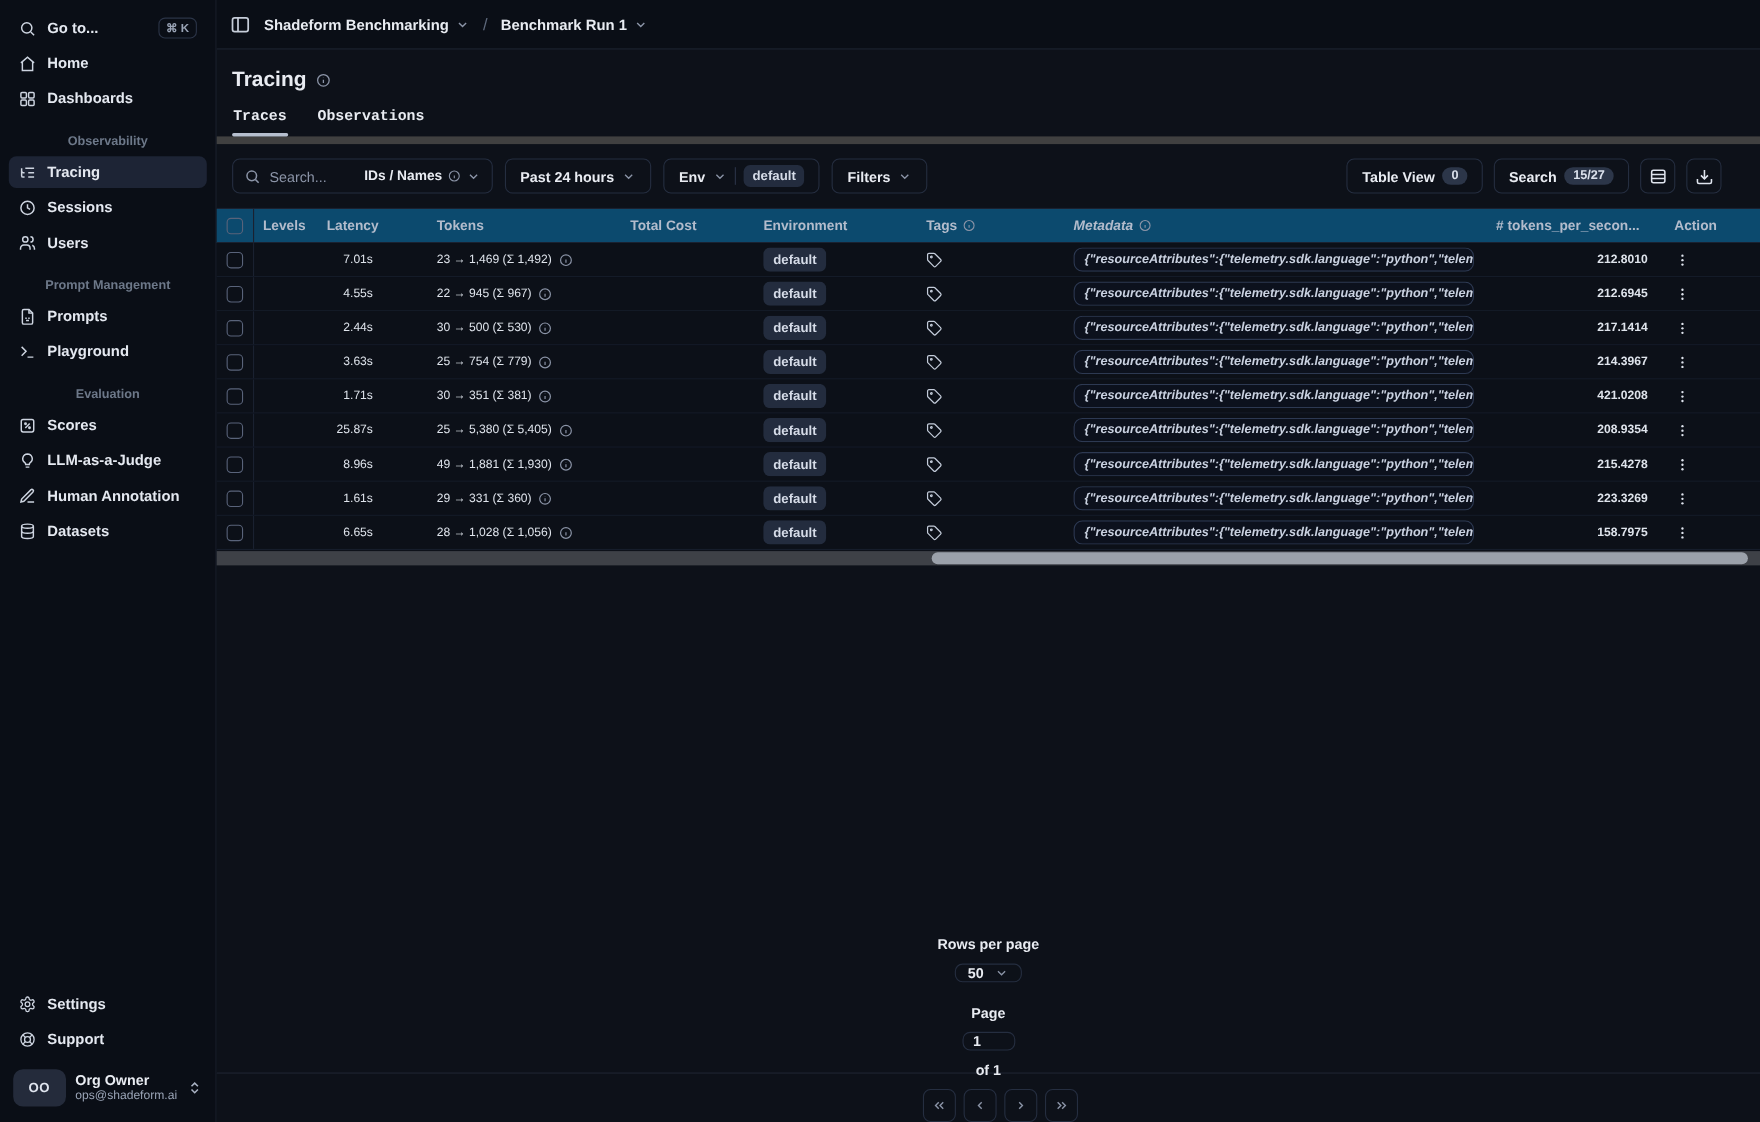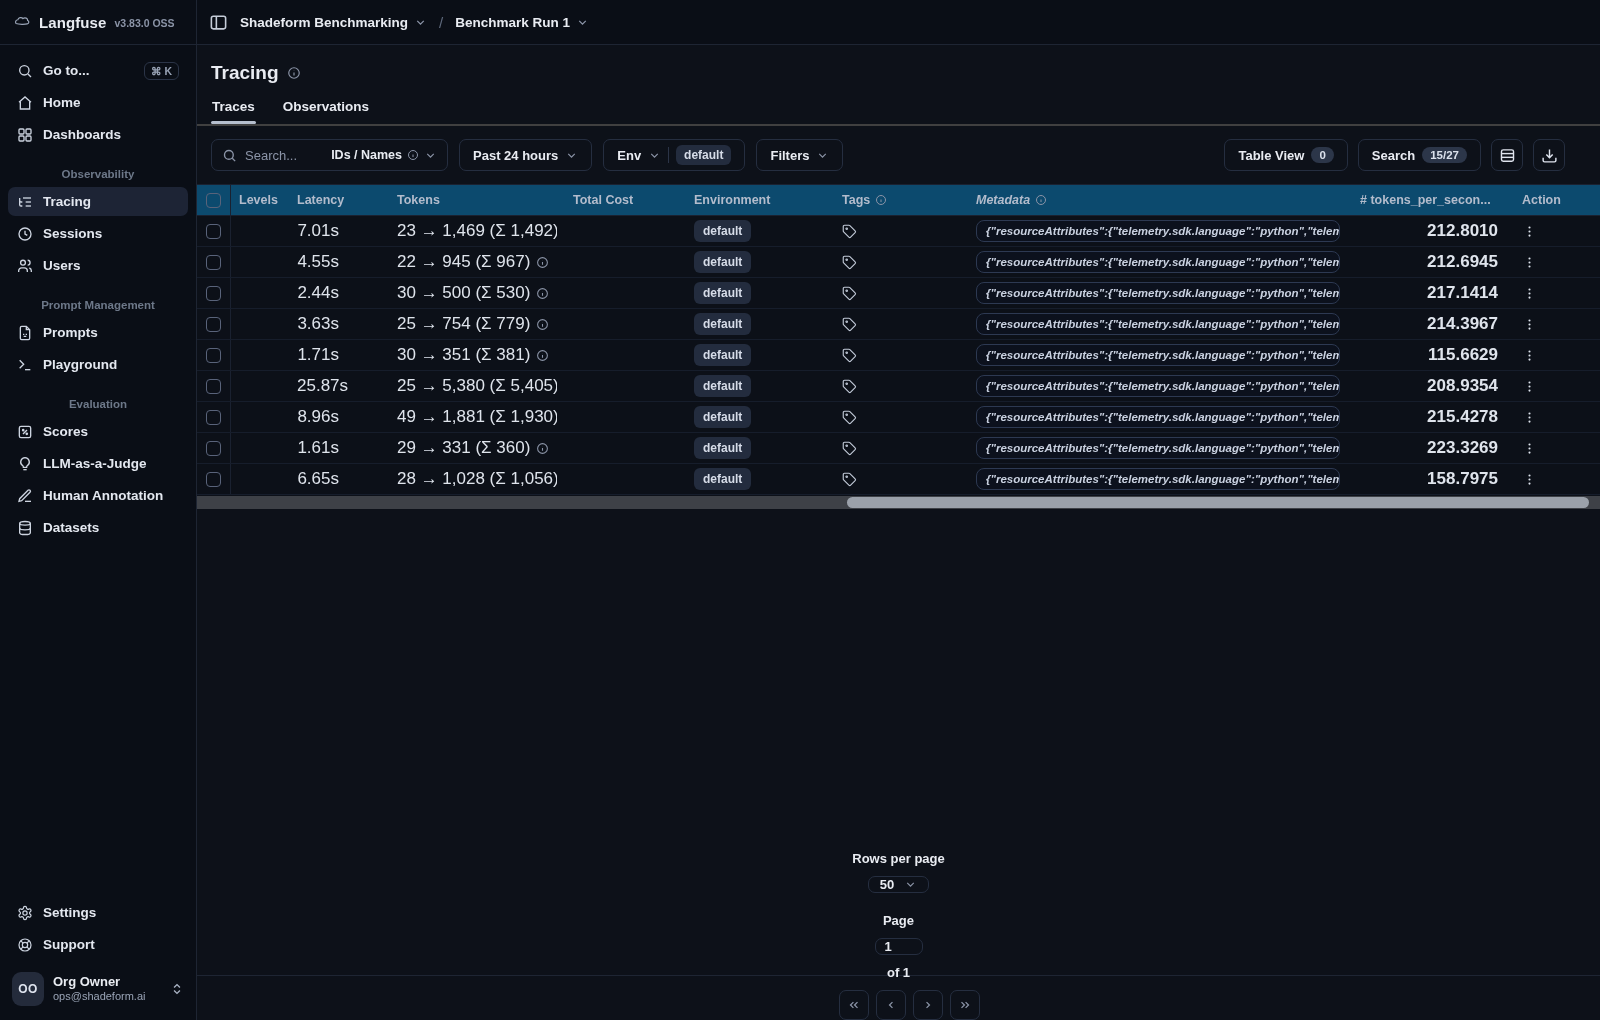--- a/index.html
+++ b/index.html
@@ -47,21 +47,21 @@
     border:1px solid #2b3447; border-radius:6px;
     font-size:10.5px; font-weight:600; color:#9aa4b6;
     padding:2px 6px 2px;
   }
   .sidebar-spacer { flex:1; }
   .user-row {
     display:flex; align-items:center; gap:9px;
     padding:10px 12px 14px;
   }
   .avatar {
-    width:32px; height:34px; border-radius:9px;
+    width:48px; height:34px; border-radius:9px;
     background:#242b3b; color:#dfe4ee;
     display:flex; align-items:center; justify-content:center;
     font-size:12px; font-weight:700; letter-spacing:.5px;
   }
   .user-name { font-size:13px; font-weight:700; line-height:1.15; }
   .user-email { font-size:11px; color:#9aa4b6; line-height:1.2; }
   .user-chevrons { margin-left:auto; color:#aab3c4; }
 
   
   .main { flex:1; min-width:0; display:flex; flex-direction:column; background:#0d1119; }
@@ -74,21 +74,21 @@
   }
   .icon-btn-plain { color:#c6cdd9; cursor:pointer; display:flex; align-items:center; }
   .crumb { display:flex; align-items:center; gap:6px; font-size:13.5px; font-weight:600; cursor:pointer; }
   .crumb .chev { color:#8b94a7; }
   .crumb-sep { color:#5f6a7d; font-size:15px; }
 
   .page-title-row { display:flex; align-items:center; gap:8px; padding:17px 14px 8px; }
   .page-title { font-size:19px; font-weight:700; }
   .muted-ico { color:#8b94a7; display:flex; }
 
-  .tabs-row { display:flex; gap:26px; padding:0 14px; border-bottom:2px solid #404040; }
+  .tabs-row { display:flex; gap:26px; padding:0 14px; border-bottom:7px solid #404040;font-family:Liberation Mono, monospace; }
   .tab { position:relative; padding:7px 1px 10px; font-size:13.5px; font-weight:600; color:#e9ecf2; cursor:pointer; }
   .tab.active::after {
     content:""; position:absolute; left:0; right:0; bottom:0;
     height:3px; border-radius:3px; background:#b6bfce;
   }
 
   .filter-bar { display:flex; align-items:center; gap:11px; padding:13px 35px 13px 14px; }
   .search-box {
     display:flex; align-items:center; gap:8px;
     width:237px; height:32px;
@@ -139,21 +139,21 @@
   .c-tokens { width:168px; min-width:168px; display:flex; align-items:center; gap:6px; }
   .c-cost { width:125px; min-width:125px; }
   .c-env { width:148px; min-width:148px; padding-left:12px; }
   .c-tags { width:136px; min-width:136px; padding-left:12px; display:flex; align-items:center; }
   .c-meta { flex:1; min-width:0;font-style:italic; }
   .c-tps { width:158px; min-width:158px; padding-left:12px; font-weight:600; }
   .c-action { width:94px; min-width:94px; padding-left:16px; display:flex; align-items:center; }
   .checkbox {
     width:15px; height:15px; border:1.5px solid #59637a; border-radius:4px; background:transparent; cursor:pointer;
   }
-  .row-text { font-size:17px; color:#dfe4ec;text-align:right; }
+  .row-text { font-size:11px; color:#dfe4ec;text-align:right; }
   .env-badge {
     display:inline-block; background:#232c3e; border-radius:6px;
     font-size:12px; font-weight:600; color:#d6dce8; padding:4px 9px;
   }
   .meta-chip {
     display:block; max-width:372px;
     border:1px solid #2d3952; border-radius:8px;
     background:#0c111d;
     font-size:11.5px; font-weight:600; color:#c9d1e0;
     padding:4px 9px;
@@ -199,29 +199,20 @@
     border:1px solid #252e40; border-radius:7px;
     display:flex; align-items:center; justify-content:center;
     color:#8b94a7; cursor:pointer;
   }
   .gap-lg { width:22px; }
 </style>
 </head>
 <body>
 
 <aside class="sidebar">
-  <div class="logo-row">
-    <span class="muted-ico">
-      <svg width="18" height="18" viewBox="0 0 24 24" fill="none" stroke="#9aa4b6" stroke-width="1.6">
-        <path d="M4 14c-1.5-2 0-5 2.5-5 .5-3 5-4 6.8-1.6C16 5.5 20 7 19.5 10c2.3.7 2 4-.5 4.5-3 .8-11 .8-15-.5z"></path>
-      </svg>
-    </span>
-    <span class="brand-name">Langfuse</span>
-    <span class="brand-version">v3.83.0 OSS</span>
-  </div>
 
   <nav class="nav">
     <div class="nav-item">
       <span class="ico">
         <svg width="16" height="16" viewBox="0 0 24 24" fill="none" stroke="currentColor" stroke-width="2">
             <circle cx="11" cy="11" r="7"></circle>
             <line x1="16.5" y1="16.5" x2="21" y2="21"></line>
           </svg>
       </span>
       <span>Go to...</span>
@@ -747,21 +738,21 @@
       <span class="tag-ico">
         <svg width="15" height="15" viewBox="0 0 24 24" fill="none" stroke="currentColor" stroke-width="1.8">
                 <path d="M12.6 2.6 21 11a2 2 0 0 1 0 2.8l-7.2 7.2a2 2 0 0 1-2.8 0L2.6 12.6A2 2 0 0 1 2 11.2V4a2 2 0 0 1 2-2h7.2c.5 0 1 .2 1.4.6z"></path>
                 <circle cx="7.5" cy="7.5" r="1.2"></circle>
               </svg>
       </span>
     </div>
     <div class="cell c-meta" style="padding-left:10px;">
       <span class="meta-chip">{"resourceAttributes":{"telemetry.sdk.language":"python","telemetry...</span>
     </div>
-    <div class="cell c-tps row-text">115.6629</div>
+    <div class="cell c-tps row-text">421.0208</div>
     <div class="cell c-action">
       <span class="kebab">
         <svg width="15" height="15" viewBox="0 0 24 24" fill="currentColor">
                 <circle cx="12" cy="5.5" r="1.7"></circle>
                 <circle cx="12" cy="12" r="1.7"></circle>
                 <circle cx="12" cy="18.5" r="1.7"></circle>
               </svg>
       </span>
     </div>
   </div>

